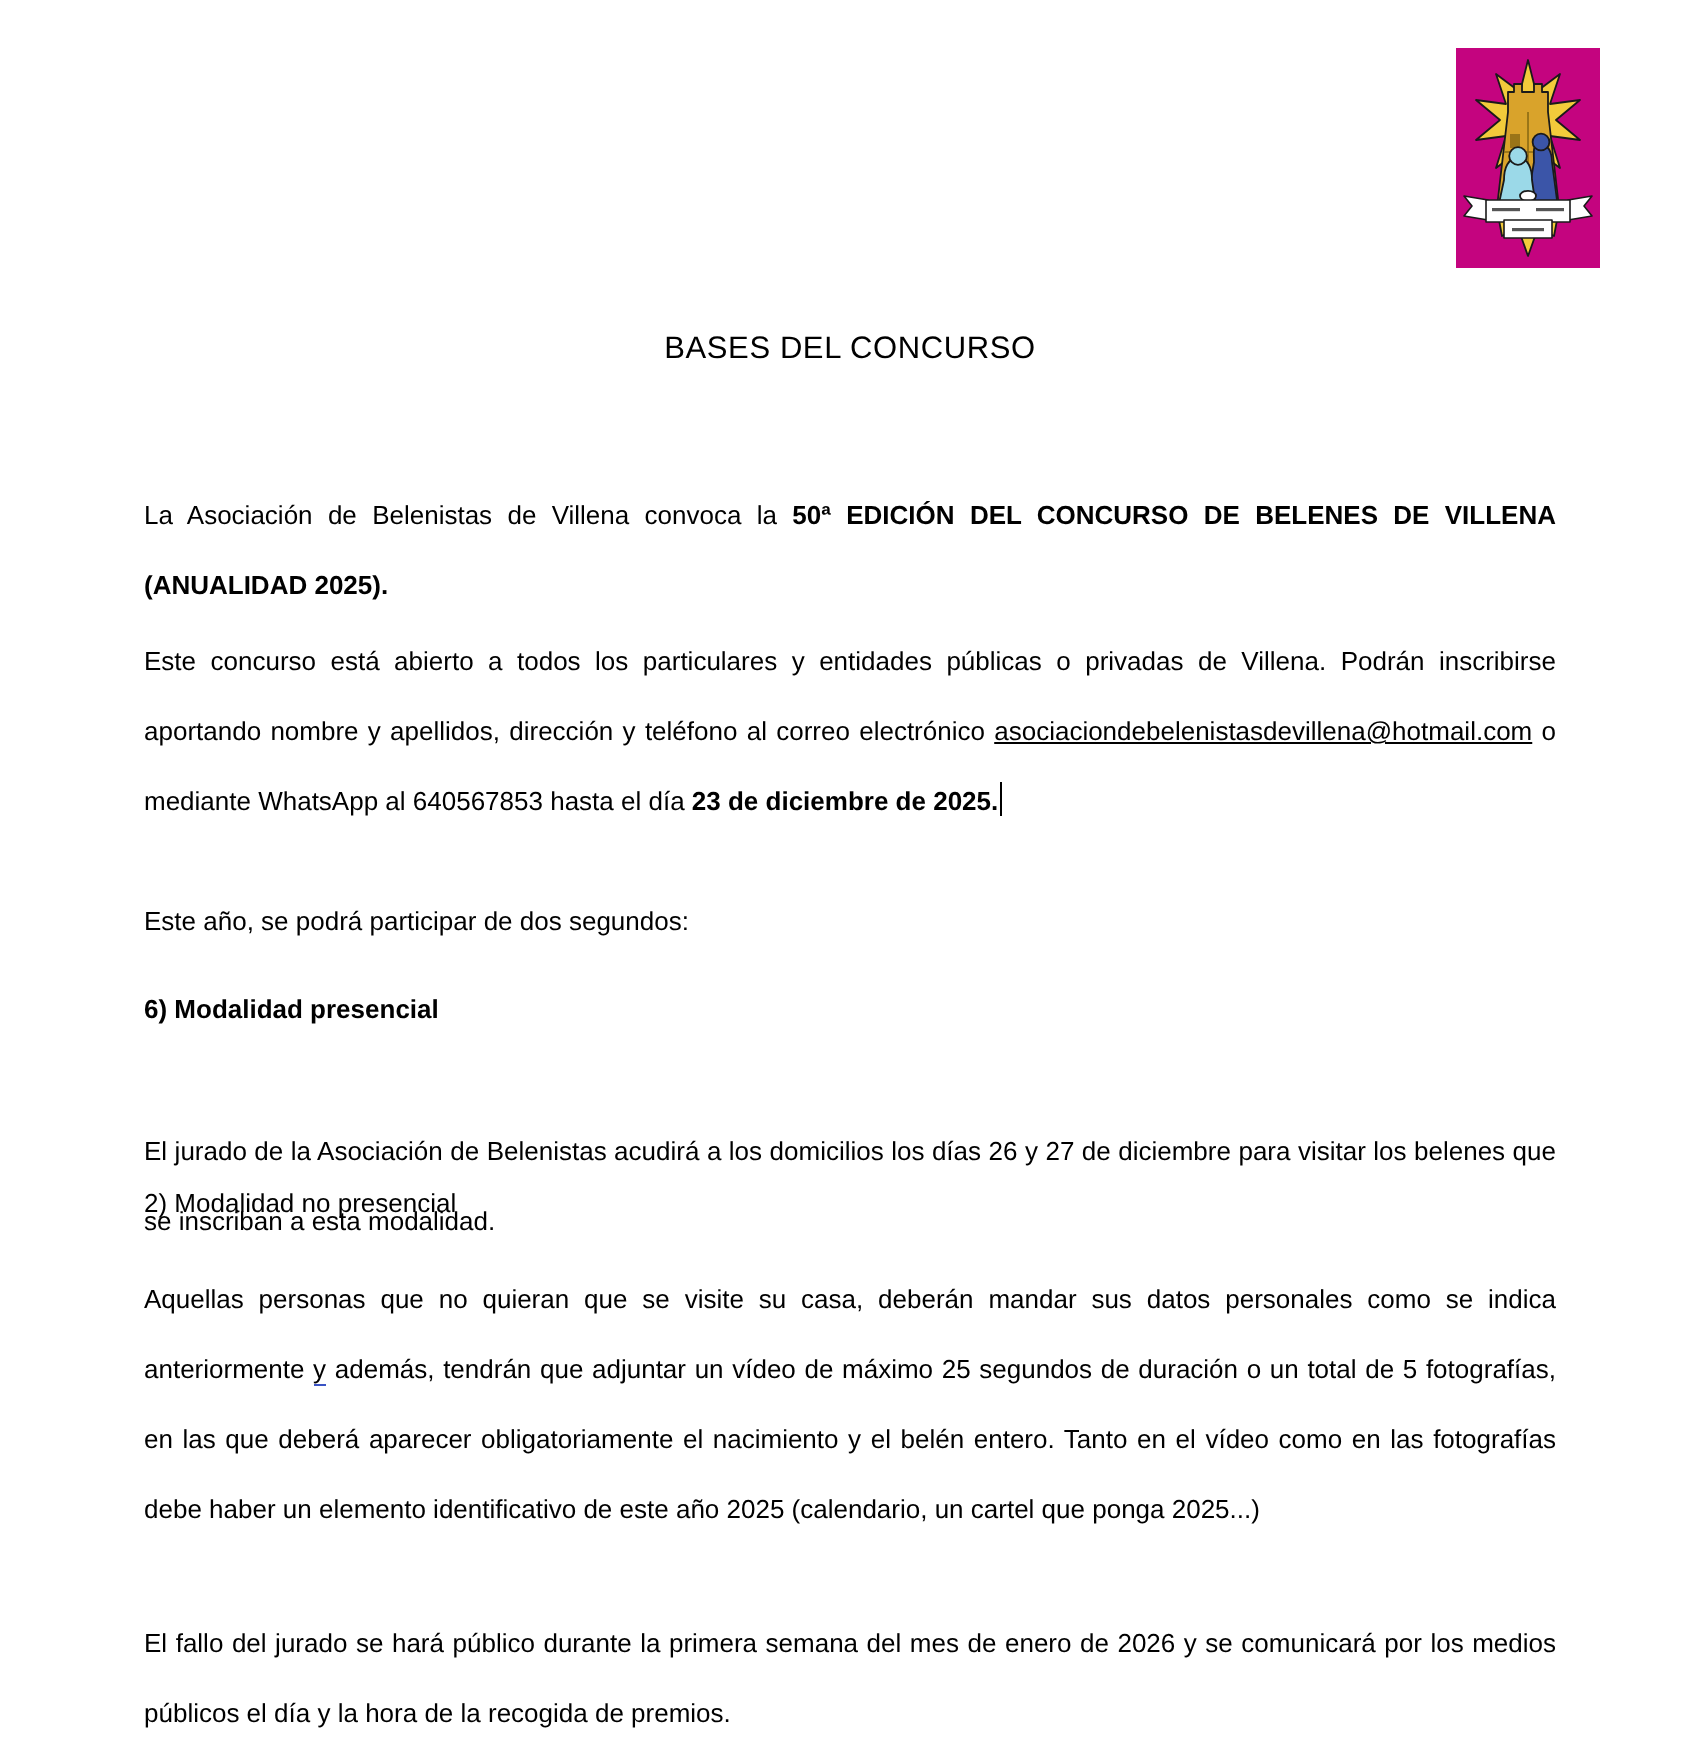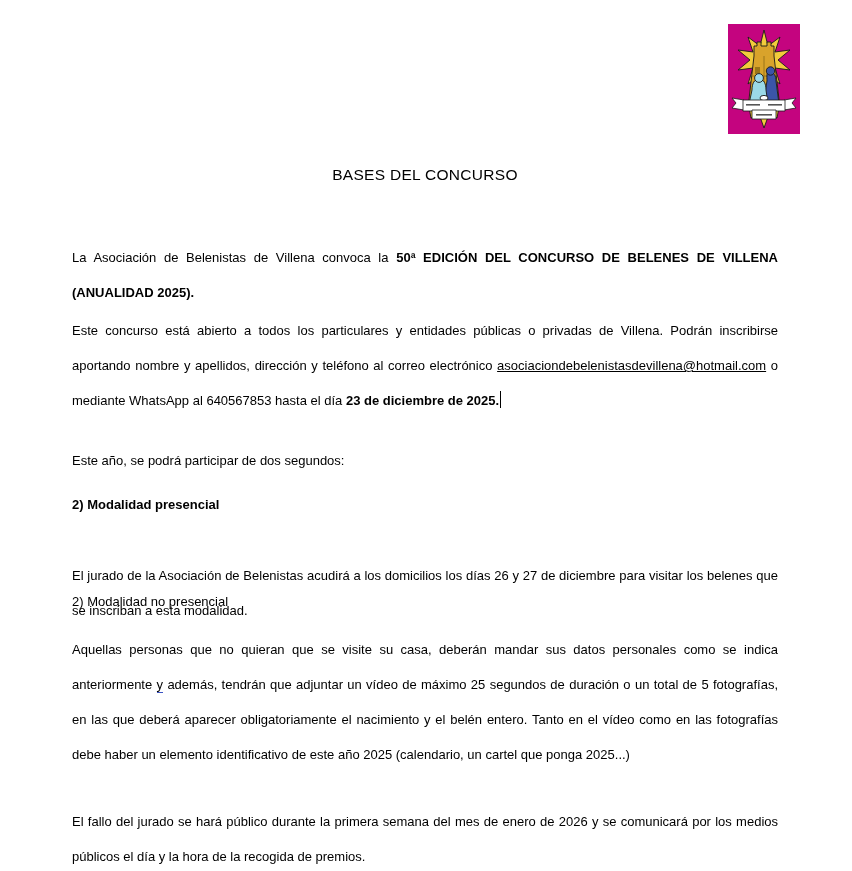--- a/index.html
+++ b/index.html
@@ -136,21 +136,21 @@
 <div id="doc">
 
   <h1 id="doc-title">BASES DEL CONCURSO</h1>
 
   <p class="para" id="p-intro"><span>La Asociación de Belenistas de Villena convoca la </span><b>50ª EDICIÓN DEL CONCURSO DE BELENES DE VILLENA (ANUALIDAD 2025).</b></p>
 
   <p class="para" id="p-abierto"><span>Este concurso está abierto a todos los particulares y entidades públicas o privadas de Villena. Podrán inscribirse aportando nombre y apellidos, dirección y teléfono al correo electrónico </span><span class="u-link">asociaciondebelenistasdevillena@hotmail.com</span><span> o mediante WhatsApp al 640567853 hasta el día </span><b>23 de diciembre de 2025.</b><span class="caret"></span></p>
 
   <p class="para nojust" id="p-maneras">Este año, se podrá participar de dos segundos:</p>
 
-  <p class="para nojust" id="p-mod1">2) Modalidad presencial</p>
+  <p class="para nojust" id="p-mod1">6) Modalidad presencial</p>
 
   <p class="para" id="p-jurado">El jurado de la Asociación de Belenistas acudirá a los domicilios los días 26 y 27 de diciembre para visitar los belenes que se inscriban a esta modalidad.</p>
 
   <p class="para nojust" id="p-mod2">2) Modalidad no presencial</p>
 
   <p class="para" id="p-nopres"><span>Aquellas personas que no quieran que se visite su casa, deberán mandar sus datos personales como se indica anteriormente </span><span class="grammar">y</span><span> además, tendrán que adjuntar un vídeo de máximo 25 segundos de duración o un total de 5 fotografías, en las que deberá aparecer obligatoriamente el nacimiento y el belén entero. Tanto en el vídeo como en las fotografías debe haber un elemento identificativo de este año 2025 (calendario, un cartel que ponga 2025...)</span></p>
 
   <p class="para" id="p-fallo">El fallo del jurado se hará público durante la primera semana del mes de enero de 2026 y se comunicará por los medios públicos el día y la hora de la recogida de premios.</p>
 
 </div>

